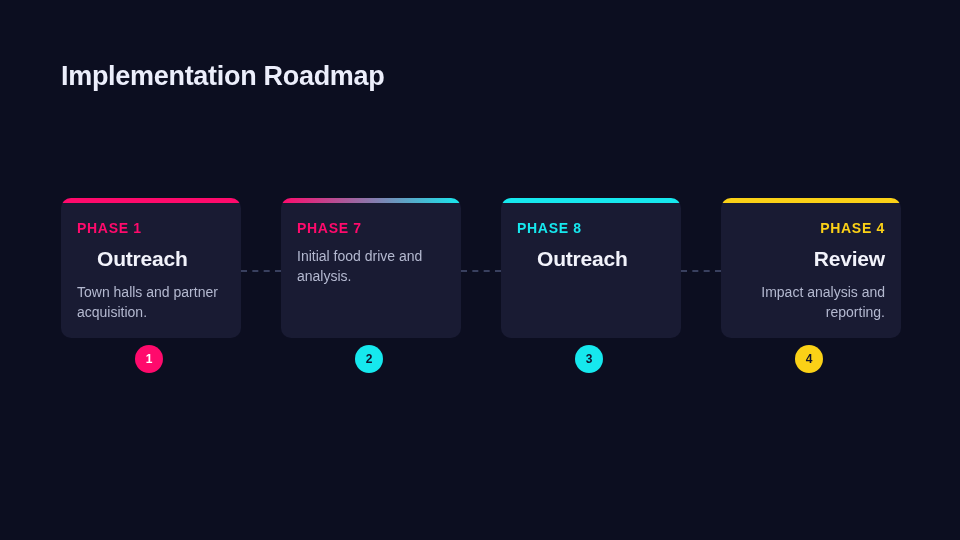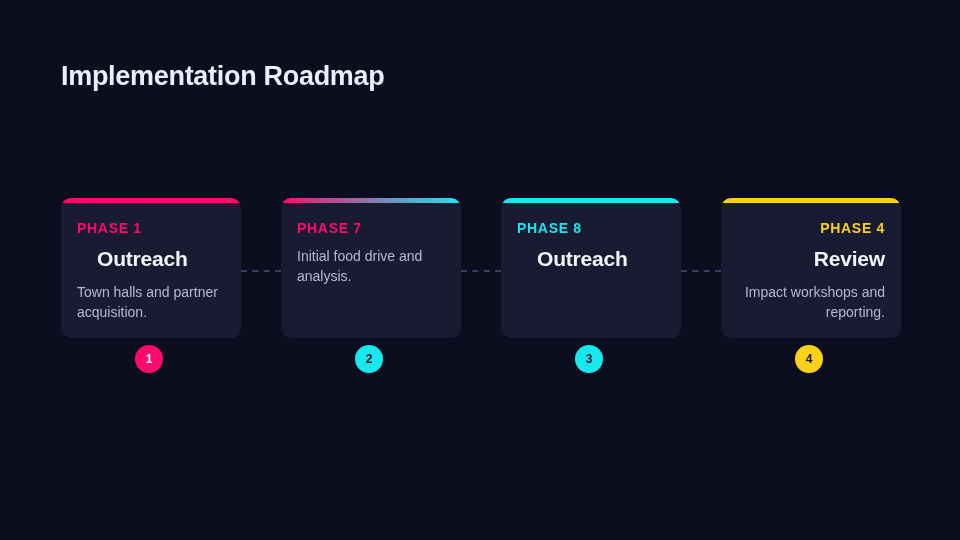--- a/index.html
+++ b/index.html
@@ -92,21 +92,21 @@
         <div class="card-body">
           <div class="phase-label" style="color: rgb(22, 232, 238);">PHASE 8</div>
           <div class="phase-title">Outreach</div>
         </div>
       </div>
       <div class="card" style="left: 721px; text-align: right;">
         <div class="accent-bar" style="background: rgb(251, 209, 23);"></div>
         <div class="card-body">
           <div class="phase-label" style="color: rgb(251, 209, 23);">PHASE 4</div>
           <div class="phase-title">Review</div>
-          <div class="phase-desc">Impact workshops and reporting.</div>
+          <div class="phase-desc">Impact analysis and reporting.</div>
         </div>
       </div>
     </div>
   <div id="badges">
       <div class="badge" style="left: 135px; background: rgb(255, 10, 108); color: rgb(255, 255, 255);">1</div>
       <div class="badge" style="left: 355px; background: rgb(22, 232, 238); color: rgb(16, 18, 43);">2</div>
       <div class="badge" style="left: 575px; background: rgb(22, 232, 238); color: rgb(16, 18, 43);">3</div>
       <div class="badge" style="left: 795px; background: rgb(251, 209, 23); color: rgb(16, 18, 43);">4</div>
     </div>
 

